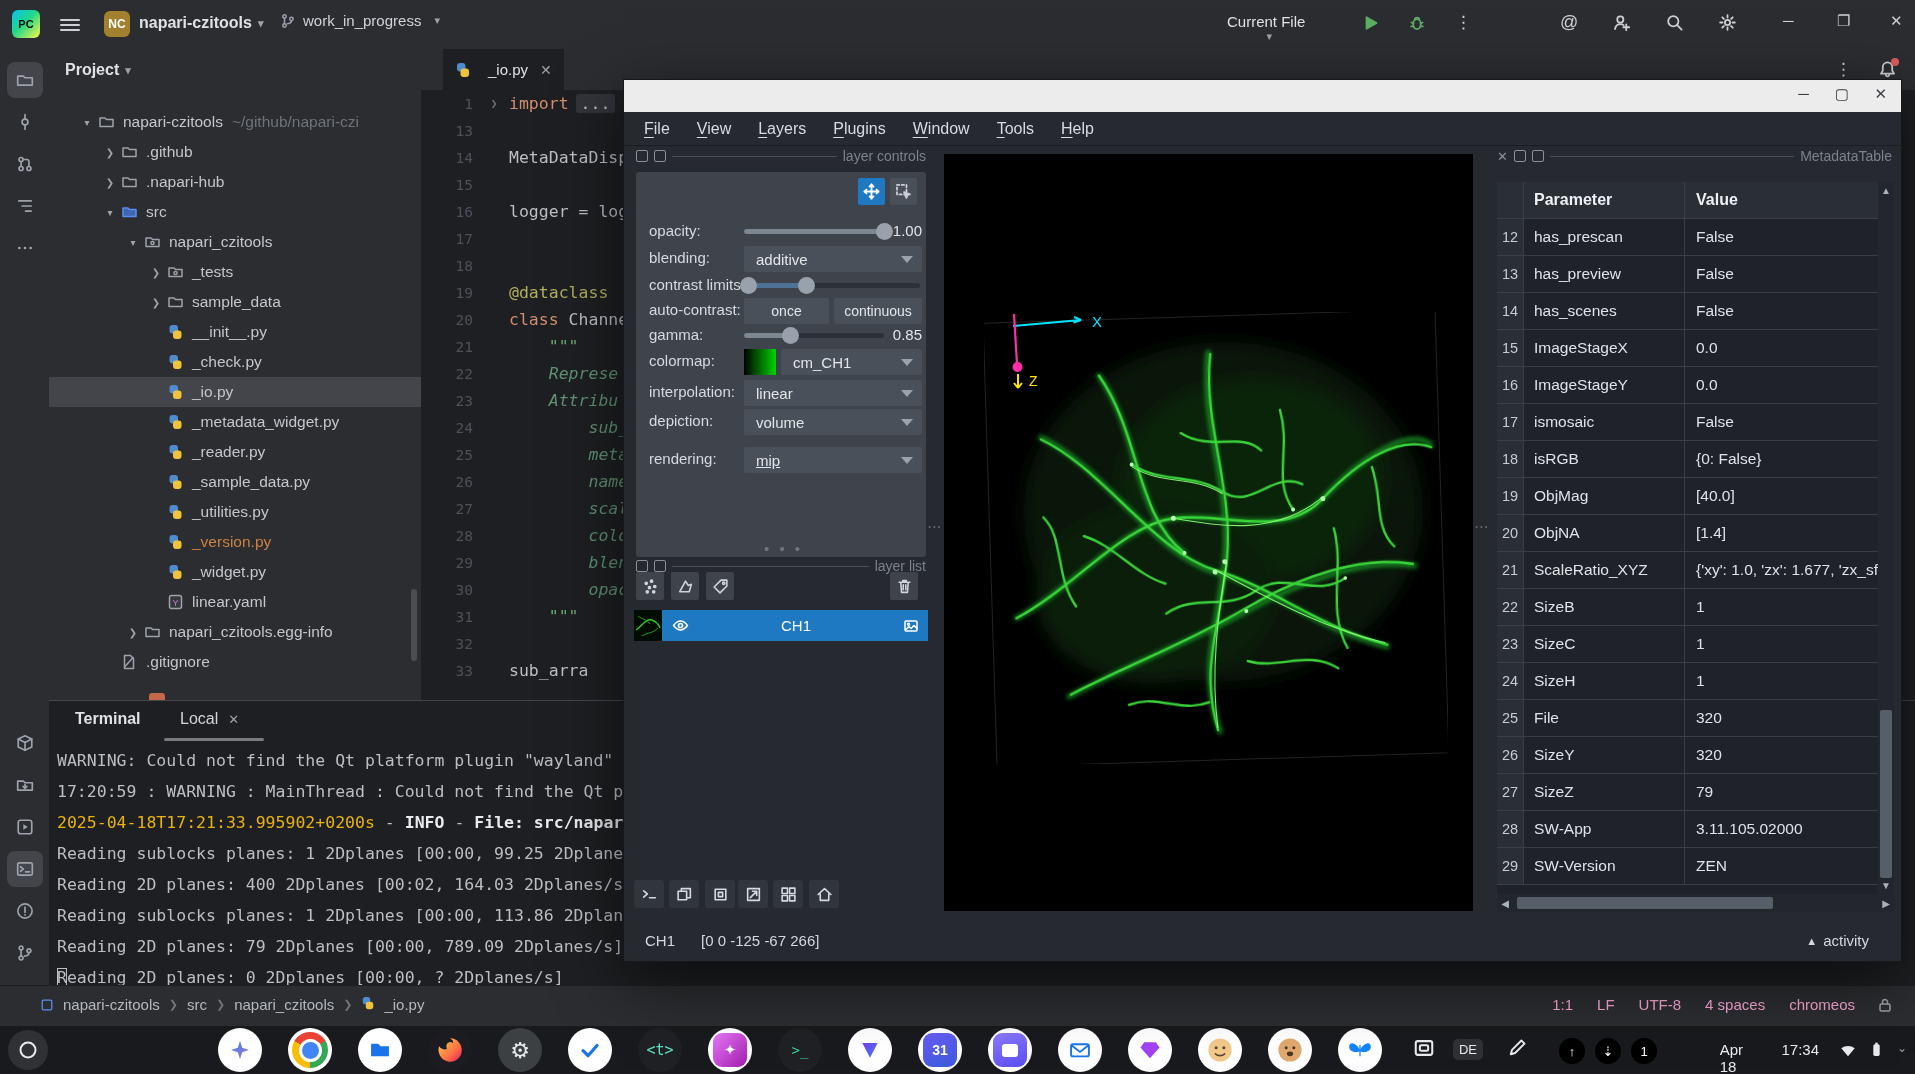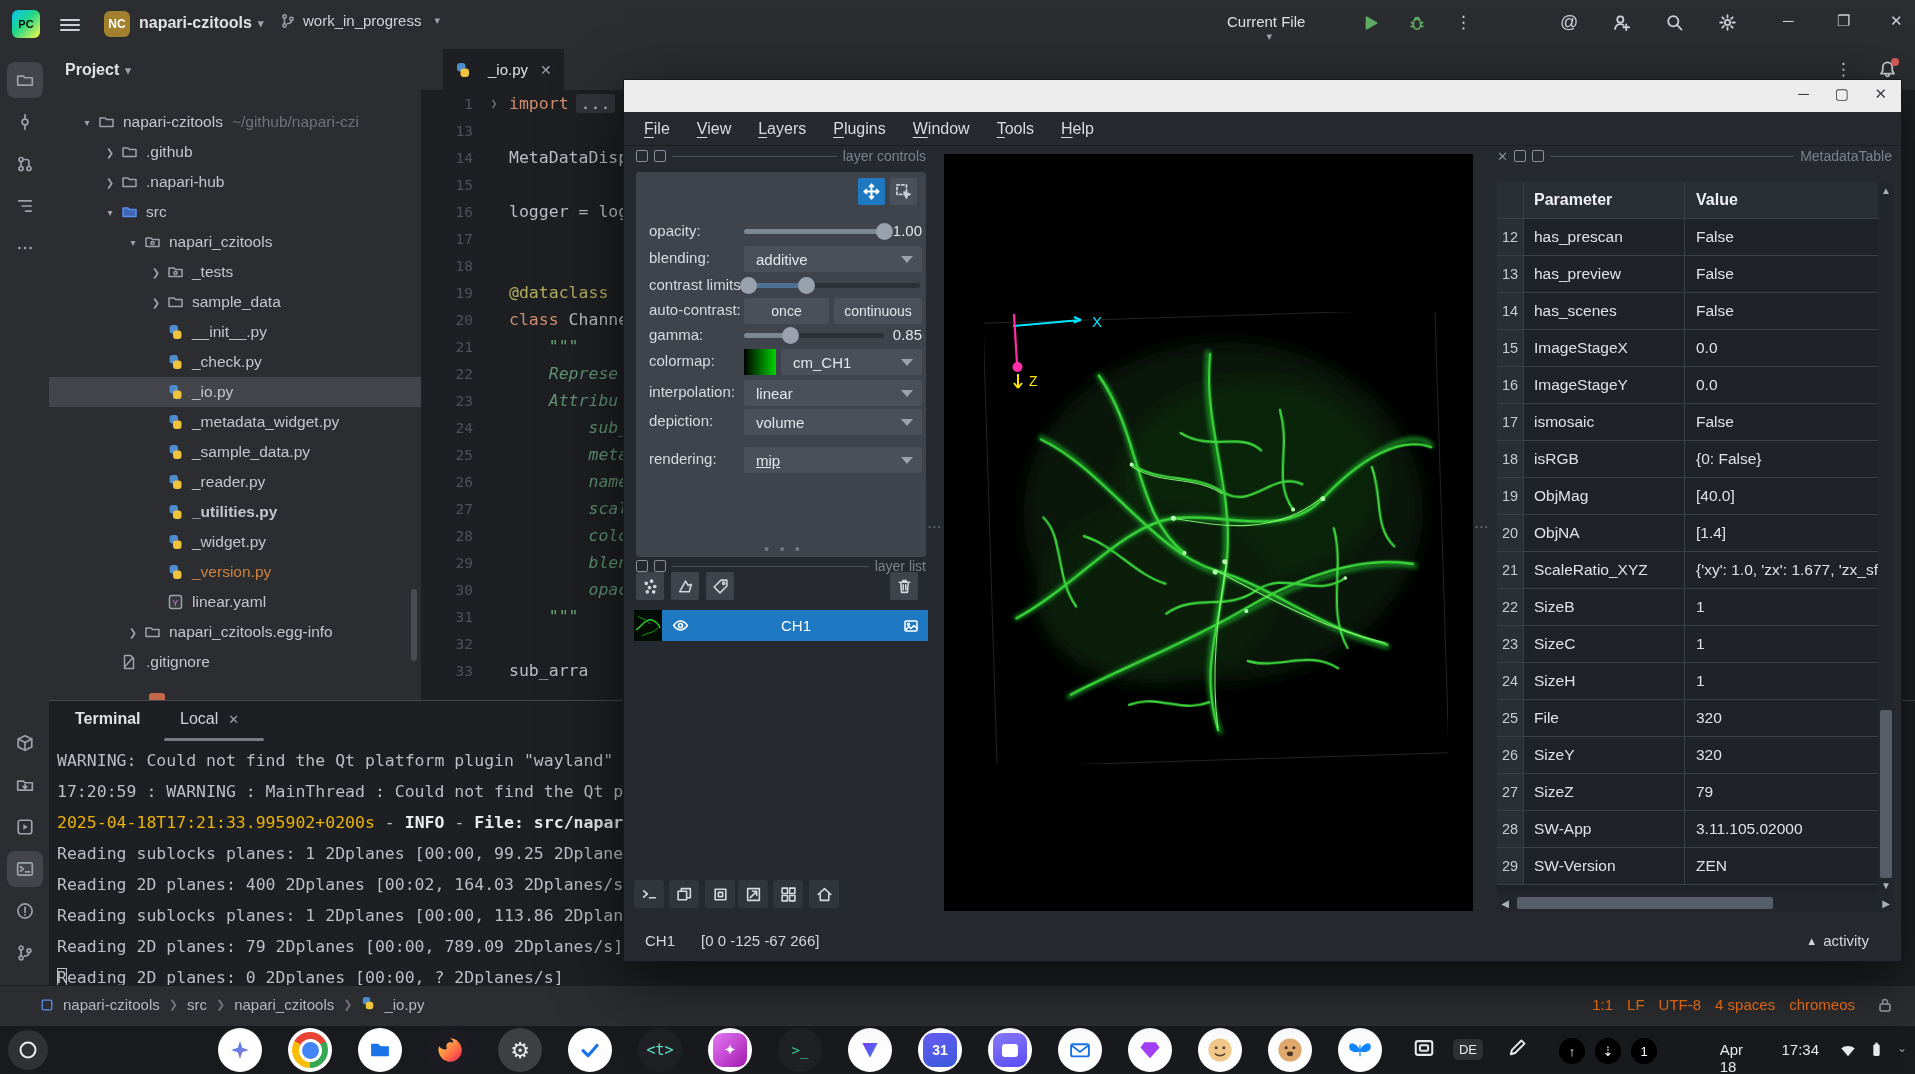--- a/index.html
+++ b/index.html
@@ -72,21 +72,21 @@
   .term-body{position:absolute;left:8px;top:44px;font-family:"DejaVu Sans Mono",monospace;font-size:16.5px;}
   .t-line{height:31px;display:flex;align-items:center;white-space:pre;color:#bcbec4;}
   .tg{color:#eab308;}
   .tbo{color:#e8eaed;font-weight:bold;}
   .cur{outline:1px solid #bcbec4;outline-offset:-1px;}
 
   
   .pcstatus{position:absolute;left:0;top:985px;width:1915px;height:41px;background:#2b2d30;border-top:1px solid #1e1f22;}
   .crumbs{position:absolute;left:40px;top:10px;display:flex;align-items:center;gap:9px;color:#b4b8bf;font-size:15px;}
   .crumb-sep{color:#6f737a;font-size:11px;}
-  .statusR{position:absolute;right:60px;top:10px;display:flex;gap:14px;color:#f97316;font-size:15px;}
+  .statusR{position:absolute;right:60px;top:10px;display:flex;gap:24px;color:#f9a8d4;font-size:15px;}
   .lockic{position:absolute;right:22px;top:11px;}
 
   
   .shelf{position:absolute;left:0;top:1026px;width:1915px;height:48px;background:#191a1d;}
   .launcher{position:absolute;left:8px;top:4px;width:40px;height:40px;border-radius:50%;background:#2f3135;display:flex;align-items:center;justify-content:center;}
   .app{position:absolute;top:2px;width:44px;height:44px;border-radius:50%;display:flex;align-items:center;justify-content:center;overflow:hidden;}
   .c-white{background:#fff;} .c-dark{background:#202124;} .c-gray{background:#3c4043;} .c-ffx{background:#1c1b22;}
   .tray{position:absolute;top:0;height:48px;right:0;color:#e8eaed;}
   .tray-item{position:absolute;top:12px;}
   .blk-circ{width:26px;height:26px;border-radius:50%;background:#000;color:#fff;display:flex;align-items:center;justify-content:center;font-size:13px;}
@@ -400,61 +400,61 @@
           <span>_metadata_widget.py</span>
         </div>
         <div class="trow" style="padding-left: 96px;">
           <span class="tarrow"></span>
           <span class="ticon">
             <svg class="ic" style="width:17px;height:16px;" viewBox="0 0 16 16">
               <rect x="2" y="1" width="8.5" height="8.5" rx="3" fill="#4e8ccd" stroke="none"></rect>
               <rect x="5.5" y="6.5" width="8.5" height="8.5" rx="3" fill="#f0c33c" stroke="none"></rect>
             </svg>
           </span>
-          <span>_sample_data.py</span>
+          <span>_reader.py</span>
         </div>
         <div class="trow" style="padding-left: 96px;">
           <span class="tarrow"></span>
           <span class="ticon">
             <svg class="ic" style="width:17px;height:16px;" viewBox="0 0 16 16">
               <rect x="2" y="1" width="8.5" height="8.5" rx="3" fill="#4e8ccd" stroke="none"></rect>
               <rect x="5.5" y="6.5" width="8.5" height="8.5" rx="3" fill="#f0c33c" stroke="none"></rect>
             </svg>
           </span>
-          <span>_reader.py</span>
-        </div>
-        <div class="trow" style="padding-left: 96px; font-weight: bold;">
+          <span>_sample_data.py</span>
+        </div>
+        <div class="trow" style="padding-left: 96px;">
           <span class="tarrow"></span>
           <span class="ticon">
             <svg class="ic" style="width:17px;height:16px;" viewBox="0 0 16 16">
               <rect x="2" y="1" width="8.5" height="8.5" rx="3" fill="#4e8ccd" stroke="none"></rect>
               <rect x="5.5" y="6.5" width="8.5" height="8.5" rx="3" fill="#f0c33c" stroke="none"></rect>
             </svg>
           </span>
           <span>_utilities.py</span>
         </div>
         <div class="trow" style="padding-left: 96px;">
           <span class="tarrow"></span>
           <span class="ticon">
             <svg class="ic" style="width:17px;height:16px;" viewBox="0 0 16 16">
               <rect x="2" y="1" width="8.5" height="8.5" rx="3" fill="#4e8ccd" stroke="none"></rect>
               <rect x="5.5" y="6.5" width="8.5" height="8.5" rx="3" fill="#f0c33c" stroke="none"></rect>
             </svg>
           </span>
-          <span>_widget.py</span>
+          <span class="tone-excluded">_version.py</span>
         </div>
         <div class="trow" style="padding-left: 96px;">
           <span class="tarrow"></span>
           <span class="ticon">
             <svg class="ic" style="width:17px;height:16px;" viewBox="0 0 16 16">
               <rect x="2" y="1" width="8.5" height="8.5" rx="3" fill="#4e8ccd" stroke="none"></rect>
               <rect x="5.5" y="6.5" width="8.5" height="8.5" rx="3" fill="#f0c33c" stroke="none"></rect>
             </svg>
           </span>
-          <span class="tone-excluded">_version.py</span>
+          <span>_widget.py</span>
         </div>
         <div class="trow" style="padding-left: 96px;">
           <span class="tarrow"></span>
           <span class="ticon">
             <svg class="ic" style="width:17px;height:16px;" viewBox="0 0 16 16">
               <rect x="2" y="1.5" width="12" height="13" rx="2" fill="#35383d"></rect>
               <text x="8" y="11.5" text-anchor="middle" font-size="9" fill="#c57fd9" stroke="none" font-family="Liberation Sans">Y</text>
             </svg>
           </span>
           <span>linear.yaml</span>

